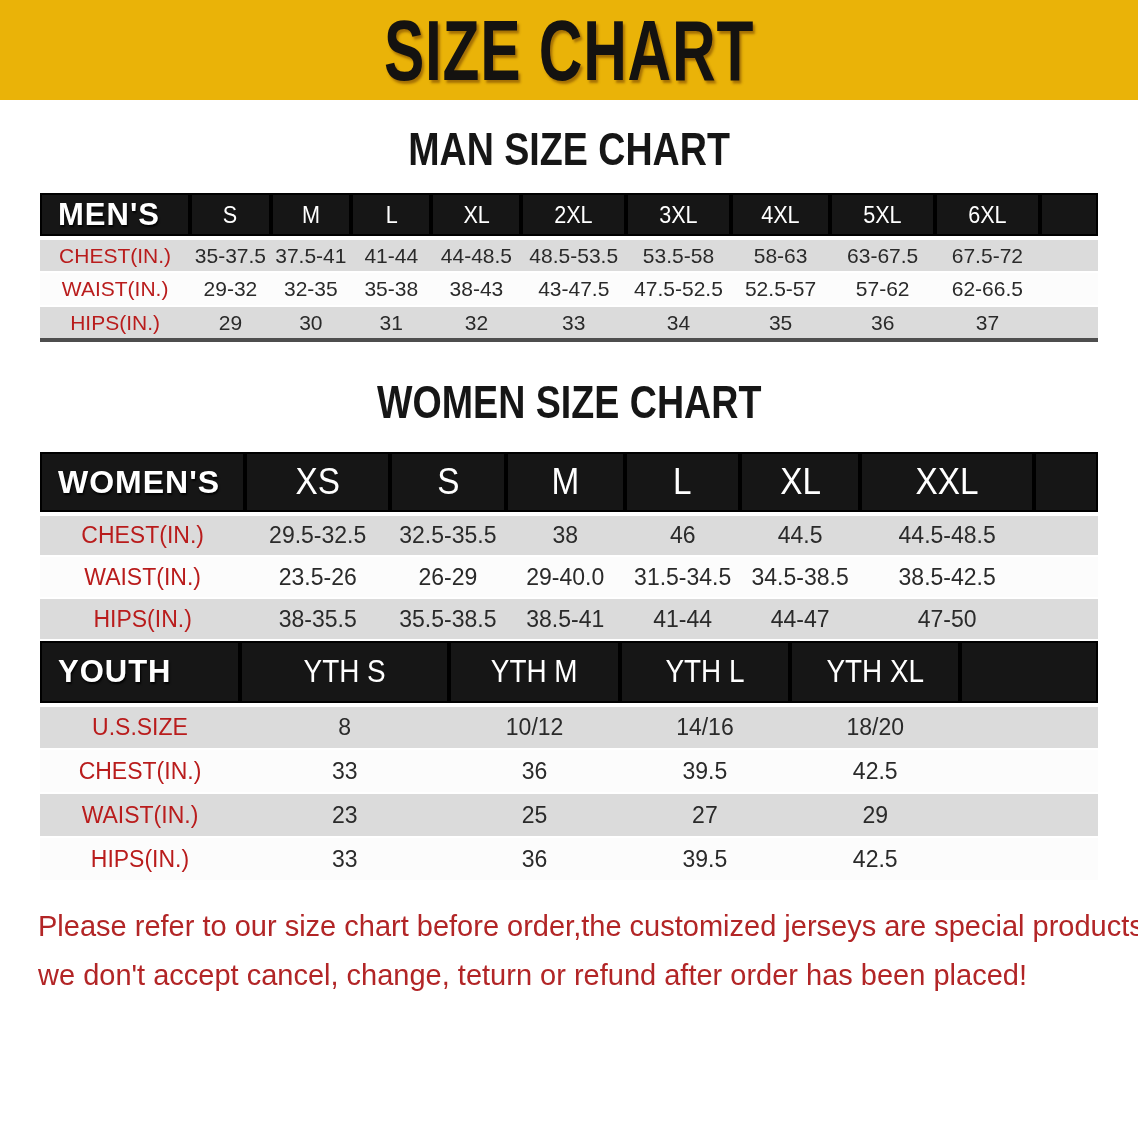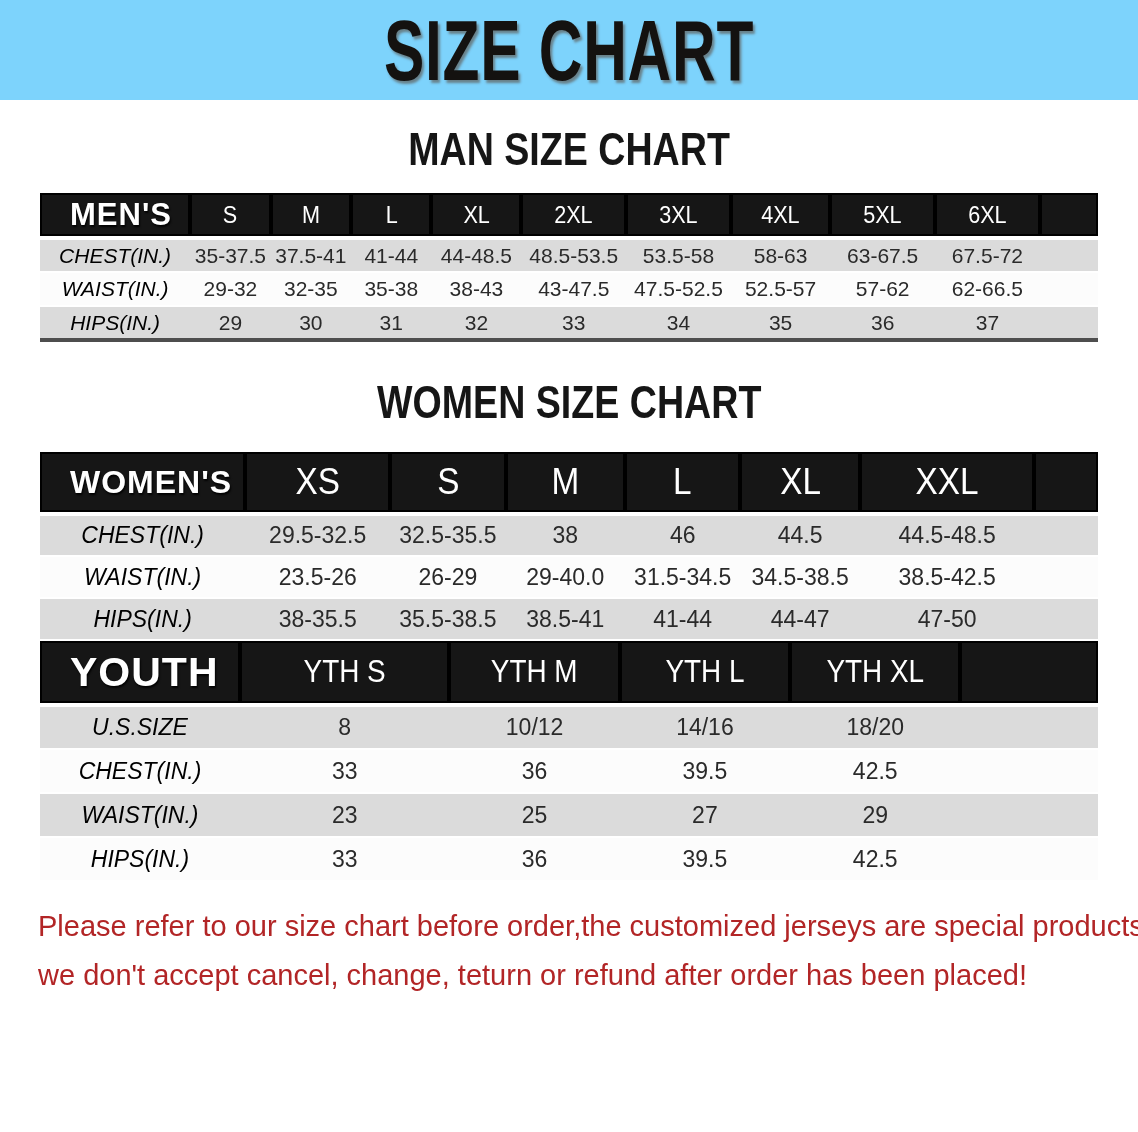--- a/index.html
+++ b/index.html
@@ -9,21 +9,21 @@
     height: 1132px;
     overflow: hidden;
     font-family: "Liberation Sans", sans-serif;
     color: #1a1a1a;
   }
 
   
   .banner {
     width: 100%;
     height: 100px;
-    background: #7dd3fc;
+    background: #eab308;
     display: flex;
     align-items: center;
     justify-content: center;
   }
   .banner h1 {
     font-size: 84px;
     font-weight: 800;
     letter-spacing: 1px;
     color: #141210;
     line-height: 1;
@@ -65,47 +65,47 @@
     background: #161616;
     color: #ffffff;
     font-weight: 400;
     vertical-align: middle;
     text-align: center;
     border-bottom: 4px solid #ffffff;
     box-shadow: inset 0 0 0 2px #000000;
   }
   table.size-table thead th.group-label {
     text-align: left;
-    padding-left: 30px;
+    padding-left: 18px;
     font-weight: 800;
     letter-spacing: 1px;
     text-shadow: 1px 2px 2px rgba(0,0,0,0.9);
   }
   table.size-table tbody td {
     text-align: center;
     vertical-align: middle;
     color: #2a2a2a;
     border-bottom: 2px solid #ffffff;
   }
   table.size-table tbody tr:nth-child(odd) td { background: #dbdbdb; }
   table.size-table tbody tr:nth-child(even) td { background: #fcfcfc; }
-  table.size-table tbody td.row-label { color: #000000; font-style: italic; }
+  table.size-table tbody td.row-label { color: #b91c1c; }
 
   
   .section-0 thead th { height: 45px; font-size: 24px; font-weight: 700; }
   .section-0 thead th.group-label { font-size: 31px; }
   .section-0 tbody td { height: 34px; font-size: 21px; }
   .section-0 table { border-bottom: 4px solid #4e4e4e; }
 
   .section-1 thead th { height: 62px; font-size: 37px; }
   .section-1 thead th.group-label { font-size: 32px; }
   .section-1 tbody td { height: 42px; font-size: 23px; }
 
   .section-2 thead th { height: 64px; font-size: 31px; }
-  .section-2 thead th.group-label { font-size: 41px; }
+  .section-2 thead th.group-label { font-size: 31px; }
   .section-2 tbody td { height: 44px; font-size: 23px; }
   .section-2 table { border-bottom: 2px solid #dddddd; }
 
   .squeeze-head {
     display: inline-block;
     transform: scaleX(0.9);
     transform-origin: center;
     white-space: nowrap;
   }
 

